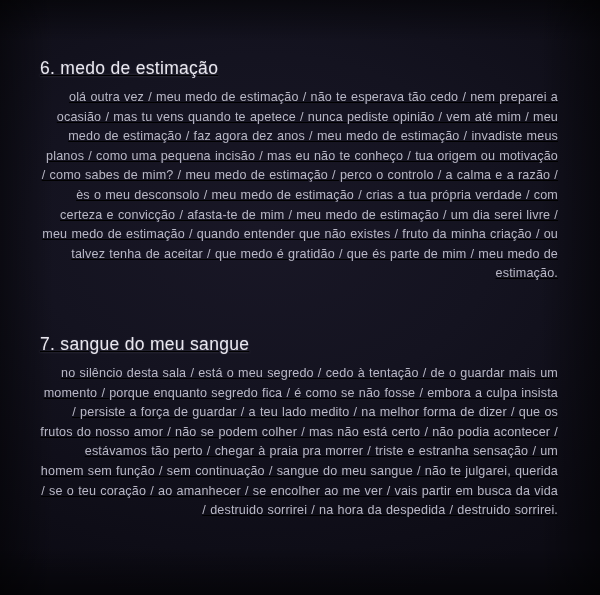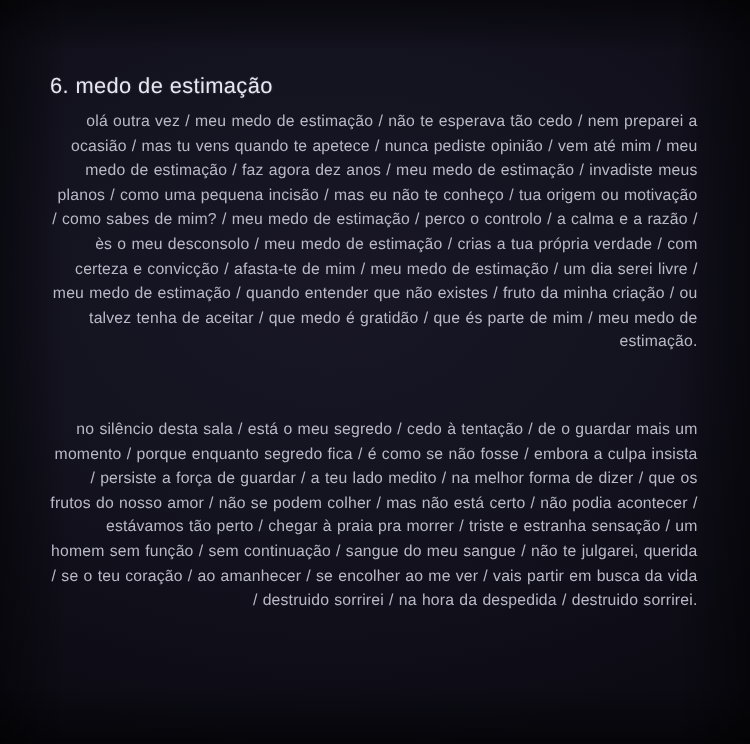--- a/index.html
+++ b/index.html
@@ -29,20 +29,21 @@
     inset: 0;
     background:
       linear-gradient(90deg, rgba(0,0,0,0.45) 0%, rgba(0,0,0,0.0) 9%, rgba(0,0,0,0.0) 90%, rgba(0,0,0,0.5) 100%),
       linear-gradient(180deg, rgba(0,0,0,0.5) 0%, rgba(0,0,0,0.0) 7%, rgba(0,0,0,0.0) 92%, rgba(0,0,0,0.55) 100%);
     pointer-events: none;
   }
   .content {
     position: relative;
     z-index: 2;
     padding: 0 40px;
+    text-decoration: underline;
   }
   .track {
     margin: 0;
   }
   .track-1 {
     padding-top: 58px;
   }
   .track-2 {
     padding-top: 50px;
   }
@@ -70,17 +71,18 @@
 
 <div class="page">
   <div class="content">
 
     <section class="track track-1">
       <h2 class="track-title">6. medo de estimação</h2>
       <p class="track-lyrics">olá outra vez / meu medo de estimação / não te esperava tão cedo / nem preparei a ocasião / mas tu vens quando te apetece / nunca pediste opinião / vem até mim / meu medo de estimação / faz agora dez anos / meu medo de estimação / invadiste meus planos / como uma pequena incisão / mas eu não te conheço / tua origem ou motivação / como sabes de mim? / meu medo de estimação / perco o controlo / a calma e a razão / ès o meu desconsolo / meu medo de estimação / crias a tua própria verdade / com certeza e convicção / afasta-te de mim / meu medo de estimação / um dia serei livre / meu medo de estimação / quando entender que não existes / fruto da minha criação / ou talvez tenha de aceitar / que medo é gratidão / que és parte de mim / meu medo de estimação.</p>
     </section>
 
     <section class="track track-2">
+      <h2 class="track-title">7. sangue do meu sangue</h2>
       <p class="track-lyrics">no silêncio desta sala / está o meu segredo / cedo à tentação / de o guardar mais um momento / porque enquanto segredo fica / é como se não fosse / embora a culpa insista / persiste a força de guardar / a teu lado medito / na melhor forma de dizer / que os frutos do nosso amor / não se podem colher / mas não está certo / não podia acontecer / estávamos tão perto / chegar à praia pra morrer / triste e estranha sensação / um homem sem função / sem continuação / sangue do meu sangue / não te julgarei, querida / se o teu coração / ao amanhecer / se encolher ao me ver / vais partir em busca da vida / destruido sorrirei / na hora da despedida / destruido sorrirei.</p>
     </section>
 
   </div>
 </div>
 
 </body></html>

